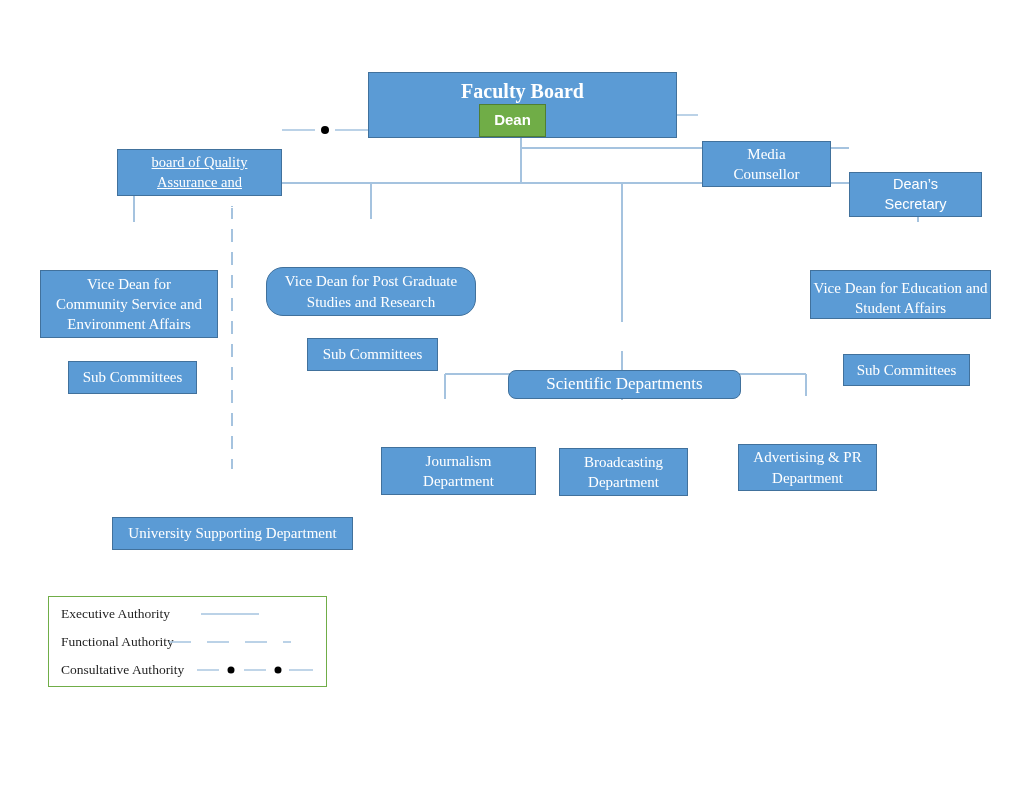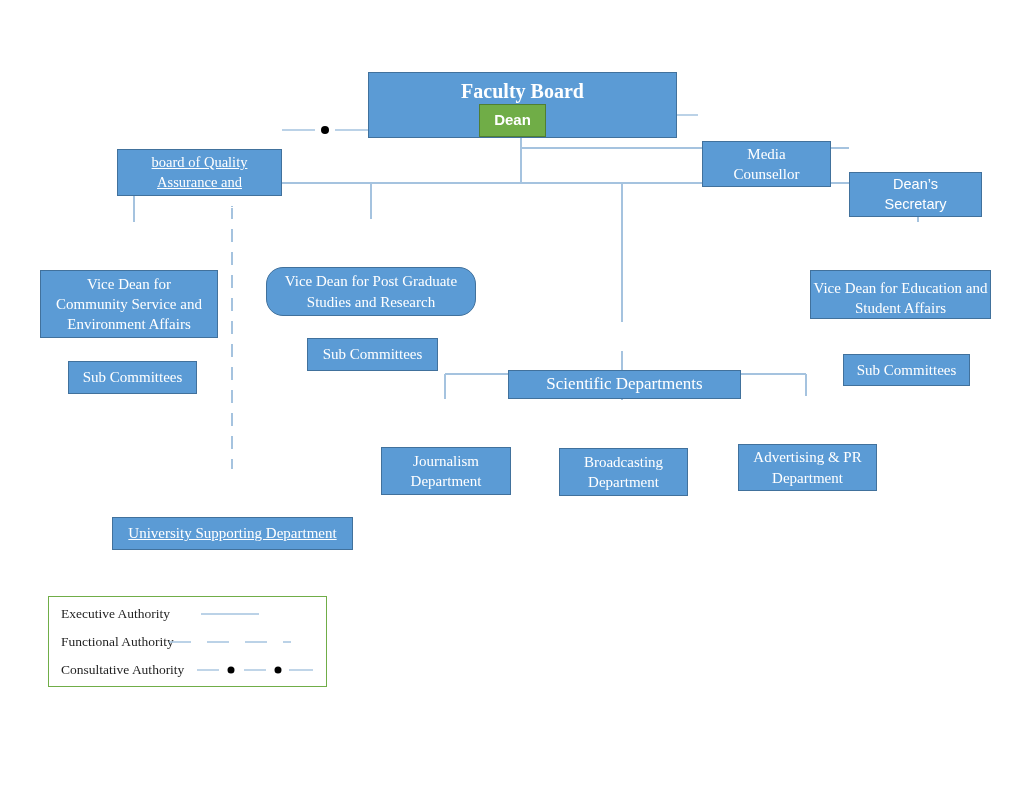--- a/index.html
+++ b/index.html
@@ -110,33 +110,33 @@
   </div>
   <div class="node" style="left:307px;top:290px;width:131px;height:33px;">
     <span class="lbl">Sub Committees</span>
   </div>
   <div class="node" style="left:810px;top:222px;width:181px;height:49px;padding:0 0;align-items:flex-end;">
     <span class="lbl">Vice Dean for Education and Student Affairs</span>
   </div>
   <div class="node" style="left:843px;top:306px;width:127px;height:32px;">
     <span class="lbl">Sub Committees</span>
   </div>
-  <div class="node big" style="left:508px;top:322px;width:233px;height:29px;">
+  <div class="node big" style="left:508px;top:322px;width:233px;height:29px;border-radius:8px;">
     <span class="lbl">Scientific Departments</span>
   </div>
-  <div class="node" style="left:381px;top:399px;width:130px;height:48px;padding:0 10px;">
+  <div class="node" style="left:381px;top:399px;width:155px;height:48px;padding:0 10px;">
     <span class="lbl">Journalism Department</span>
   </div>
   <div class="node" style="left:559px;top:400px;width:129px;height:48px;padding:0 10px;">
     <span class="lbl">Broadcasting Department</span>
   </div>
   <div class="node" style="left:738px;top:396px;width:139px;height:47px;padding:0 12px;">
     <span class="lbl">Advertising &amp; PR Department</span>
   </div>
-  <div class="node" style="left:112px;top:469px;width:241px;height:33px;padding:0 8px;text-decoration:underline;">
+  <div class="node" style="left:112px;top:469px;width:241px;height:33px;padding:0 8px;">
     <span class="lbl">University Supporting Department</span>
   </div>
 
   <div class="legend">
     <div class="lg-label" style="top:9px;">Executive Authority</div>
     <div class="lg-label" style="top:37px;">Functional Authority</div>
     <div class="lg-label" style="top:65px;">Consultative Authority</div>
     <svg width="276" height="88">
       <line class="lg-ln" x1="152" y1="17" x2="210" y2="17"></line>
       <line class="lg-ln" x1="120" y1="45" x2="242" y2="45" stroke-dasharray="22 16"></line>

